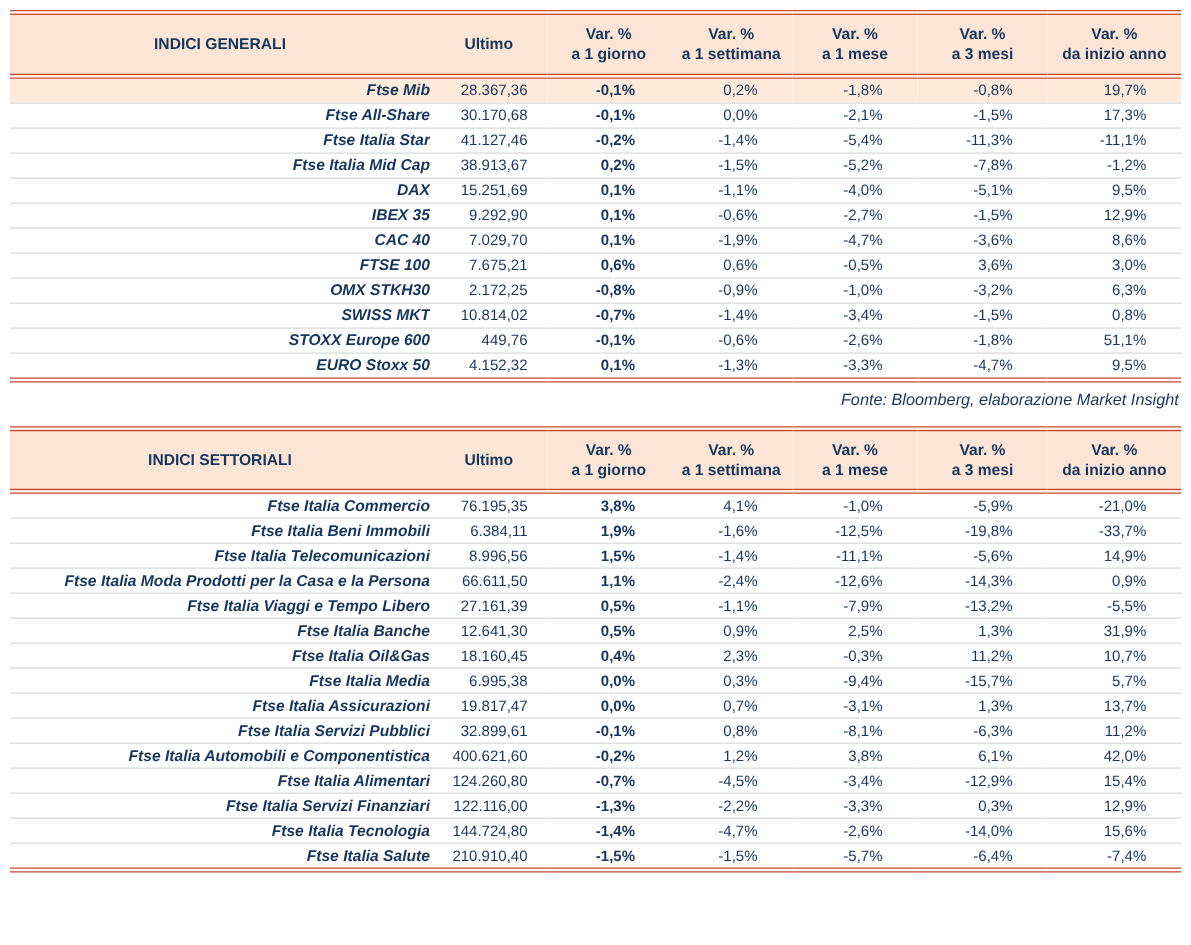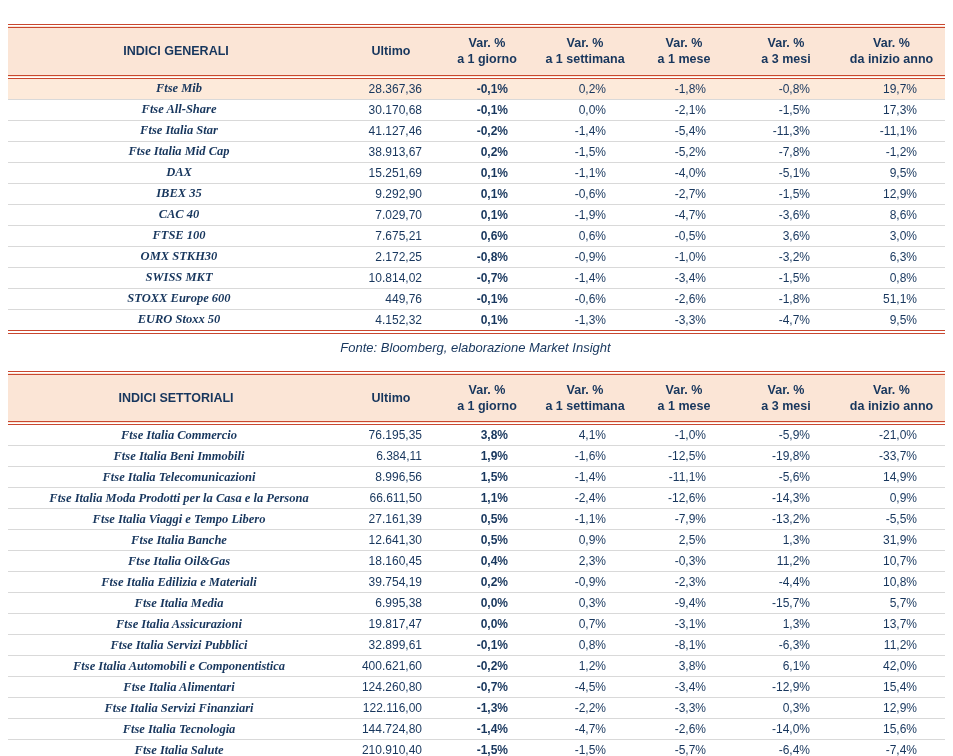--- a/index.html
+++ b/index.html
@@ -17,21 +17,20 @@
     font-family:"Liberation Sans", sans-serif;
     color:var(--ink);
   }
   .page{padding:8px 8px 4px 8px;}
   table.tbl{
     width:100%;
     border-collapse:collapse;
     table-layout:fixed;
     border-top:4px double var(--accent);
     border-bottom:4px double var(--accent);
-    margin-top:16px;
   }
   thead th{
     background:var(--hdr-bg);
     border-bottom:4px double var(--accent);
     font-size:12.5px;
     font-weight:bold;
     color:var(--ink);
     padding:7px 4px;
     vertical-align:middle;
     text-align:center;
@@ -44,30 +43,29 @@
     border-bottom:1px solid var(--row-line);
     white-space:nowrap;
     overflow:hidden;
   }
   tbody tr:last-child td{border-bottom:none;}
   tbody tr.sep td{border-bottom:4px double var(--accent);}
   tbody tr.hl td{background:var(--hl-bg);}
   td.name{
     font-weight:bold;
     font-style:italic;
-    text-align:center;
+    text-align:right;
     padding-left:6px;
     font-size:12.5px;
-    font-family:Liberation Serif, serif;
   }
   td.num{text-align:right;padding-right:28px;}
   td.num.b{font-weight:bold;}
   tbody tr td:nth-child(2){padding-right:16px;text-align:right;}
   .source{
-    text-align:center;
+    text-align:right;
     font-style:italic;
     font-size:13px;
     color:var(--ink);
     margin:6px 2px 14px 0;
   }
 </style>
 </head>
 <body>
 
 <div class="page">
@@ -318,29 +316,20 @@
           <tr>
             <td class="name">Ftse Italia Oil&amp;Gas</td>
             <td class="num">18.160,45</td>
             <td class="num b">0,4%</td>
             <td class="num">2,3%</td>
             <td class="num">-0,3%</td>
             <td class="num">11,2%</td>
             <td class="num">10,7%</td>
           </tr>
           <tr>
-            <td class="name">Ftse Italia Edilizia e Materiali</td>
-            <td class="num">39.754,19</td>
-            <td class="num b">0,2%</td>
-            <td class="num">-0,9%</td>
-            <td class="num">-2,3%</td>
-            <td class="num">-4,4%</td>
-            <td class="num">10,8%</td>
-          </tr>
-          <tr>
             <td class="name">Ftse Italia Media</td>
             <td class="num">6.995,38</td>
             <td class="num b">0,0%</td>
             <td class="num">0,3%</td>
             <td class="num">-9,4%</td>
             <td class="num">-15,7%</td>
             <td class="num">5,7%</td>
           </tr>
           <tr>
             <td class="name">Ftse Italia Assicurazioni</td>

